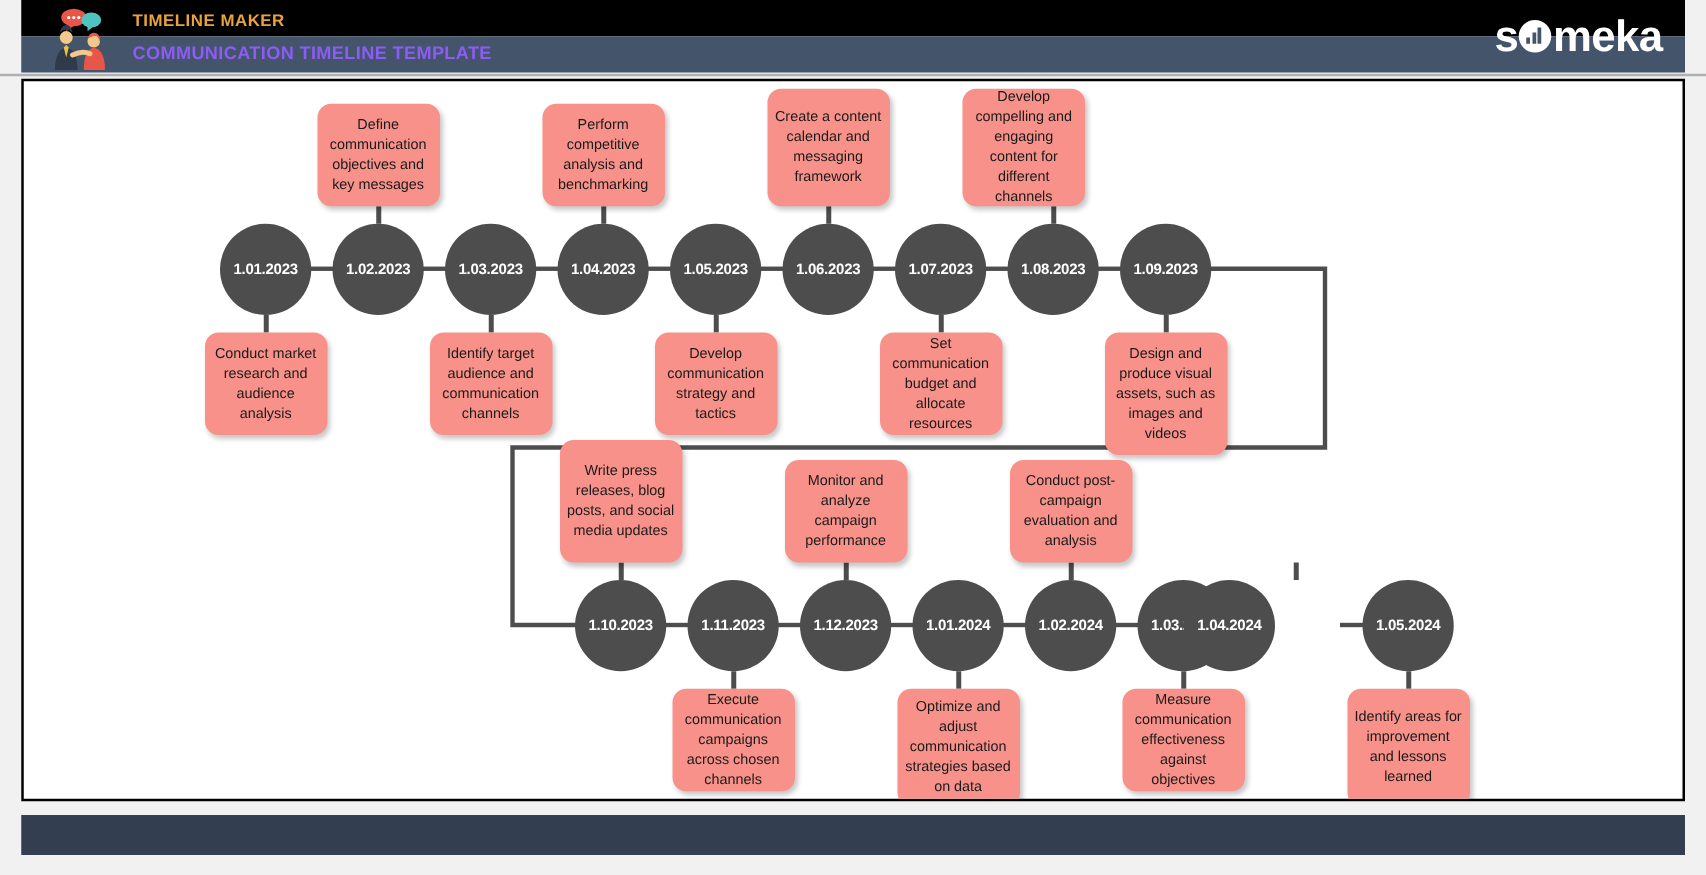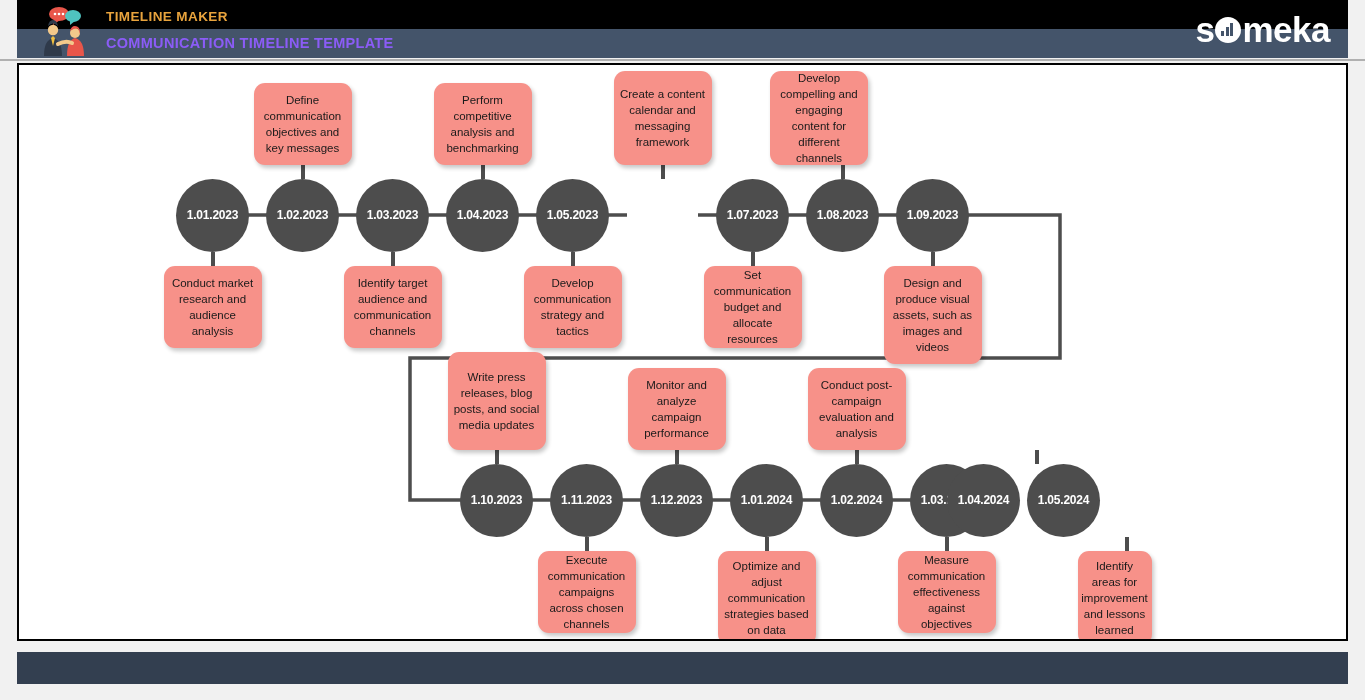--- a/index.html
+++ b/index.html
@@ -289,20 +289,23 @@
       <div class="tl-card" style="left: 414.5px; width: 98px; height: 82px; top: 17.5px;">
         <span>Perform competitive analysis and benchmarking</span>
       </div>
       <div class="tl-node" style="left: 517px; top: 113.5px;">
         <span>1.05.2023</span>
       </div>
       <div class="tl-stem" style="left: 551.5px; top: 186.5px; height: 14px;"></div>
       <div class="tl-card" style="left: 504.5px; width: 98px; height: 82px; top: 200.5px;">
         <span>Develop communication strategy and tactics</span>
       </div>
+      <div class="tl-node" style="left: 607px; top: 113.5px;">
+        <span>1.06.2023</span>
+      </div>
       <div class="tl-stem" style="left: 641.5px; top: 99.5px; height: 14px;"></div>
       <div class="tl-card" style="left: 594.5px; width: 98px; height: 94px; top: 5.5px;">
         <span>Create a content calendar and messaging framework</span>
       </div>
       <div class="tl-node" style="left: 697px; top: 113.5px;">
         <span>1.07.2023</span>
       </div>
       <div class="tl-stem" style="left: 731.5px; top: 186.5px; height: 14px;"></div>
       <div class="tl-card" style="left: 684.5px; width: 98px; height: 82px; top: 200.5px;">
         <span>Set communication budget and allocate resources</span>
@@ -360,23 +363,23 @@
         <span>1.03.2024</span>
       </div>
       <div class="tl-stem" style="left: 925.5px; top: 471.5px; height: 14px;"></div>
       <div class="tl-card" style="left: 878.5px; width: 98px; height: 82px; top: 485.5px; justify-content: flex-end;">
         <span>Measure communication effectiveness against objectives</span>
       </div>
       <div class="tl-node" style="left: 928px; top: 398.5px;">
         <span>1.04.2024</span>
       </div>
       <div class="tl-stem" style="left: 1015.5px; top: 384.5px; height: 14px;"></div>
-      <div class="tl-node" style="left: 1008px; top: 398.5px;">
+      <div class="tl-node" style="left: 1071px; top: 398.5px;">
         <span>1.05.2024</span>
       </div>
       <div class="tl-stem" style="left: 1105.5px; top: 471.5px; height: 14px;"></div>
-      <div class="tl-card" style="left: 1058.5px; width: 74px; height: 94px; top: 485.5px;">
+      <div class="tl-card" style="left: 1058.5px; width: 98px; height: 94px; top: 485.5px;">
         <span>Identify areas for improvement and lessons learned</span>
       </div>
     </div>
 </div>
 
 <div id="footer-bar"></div>
 
 </body></html>

